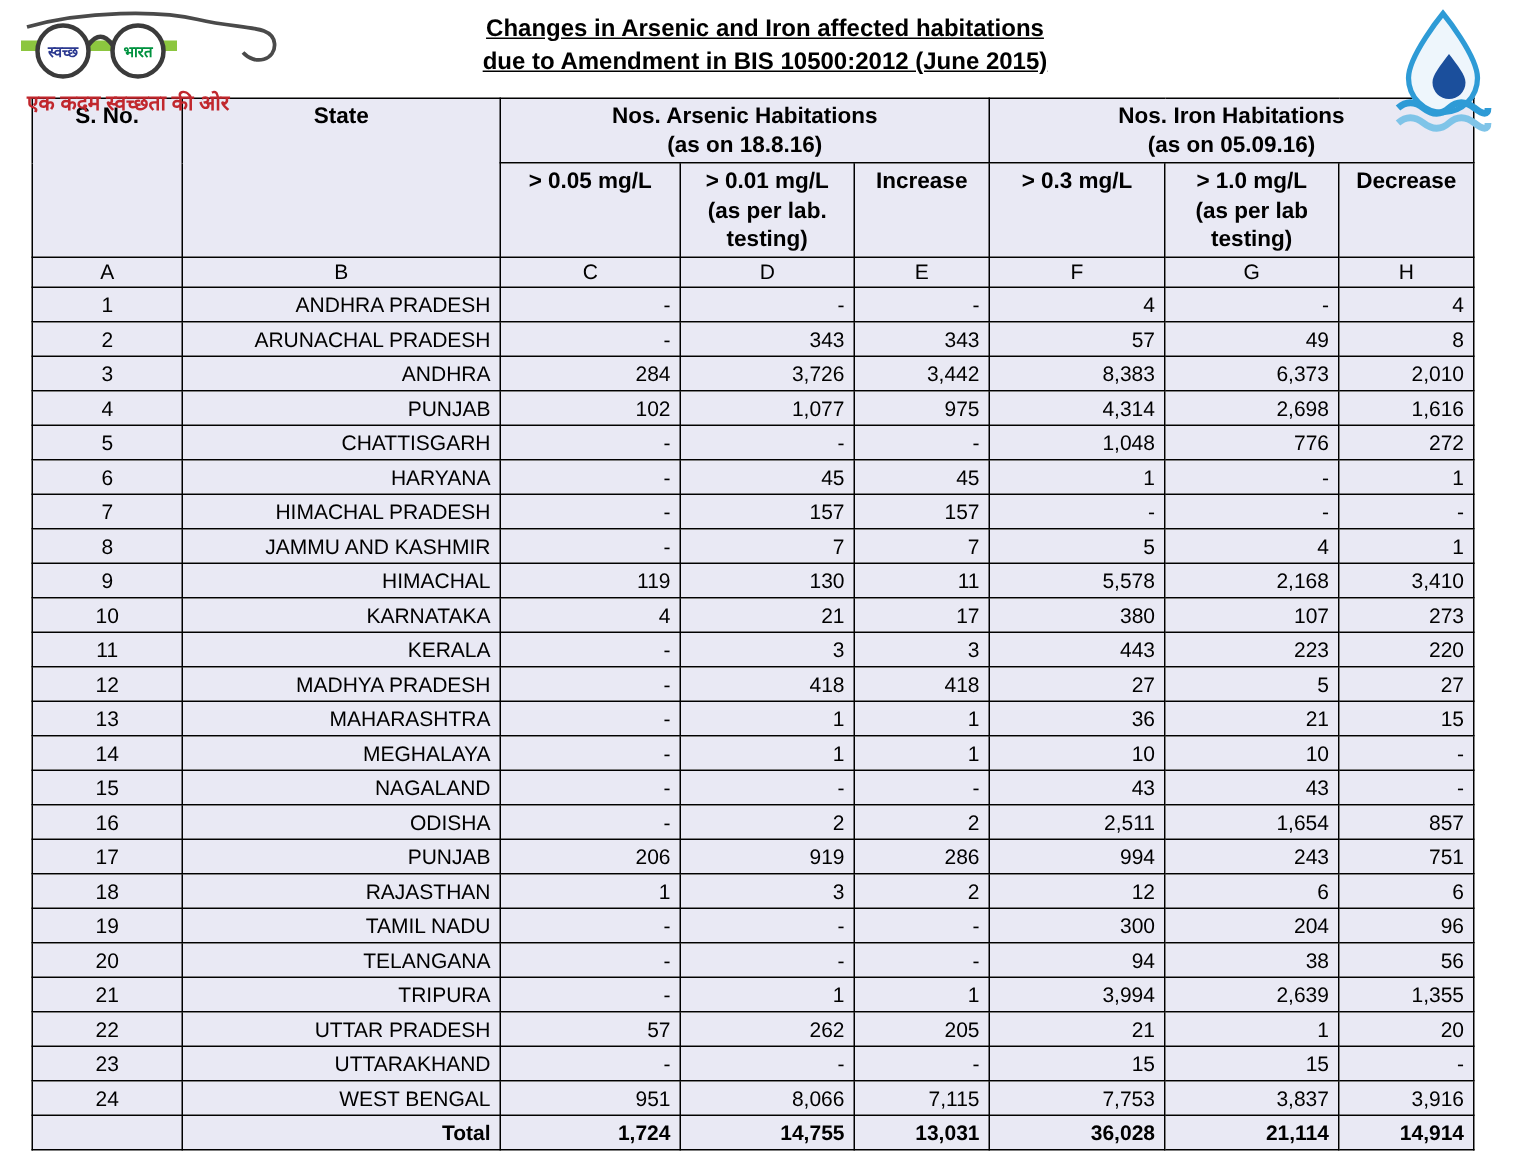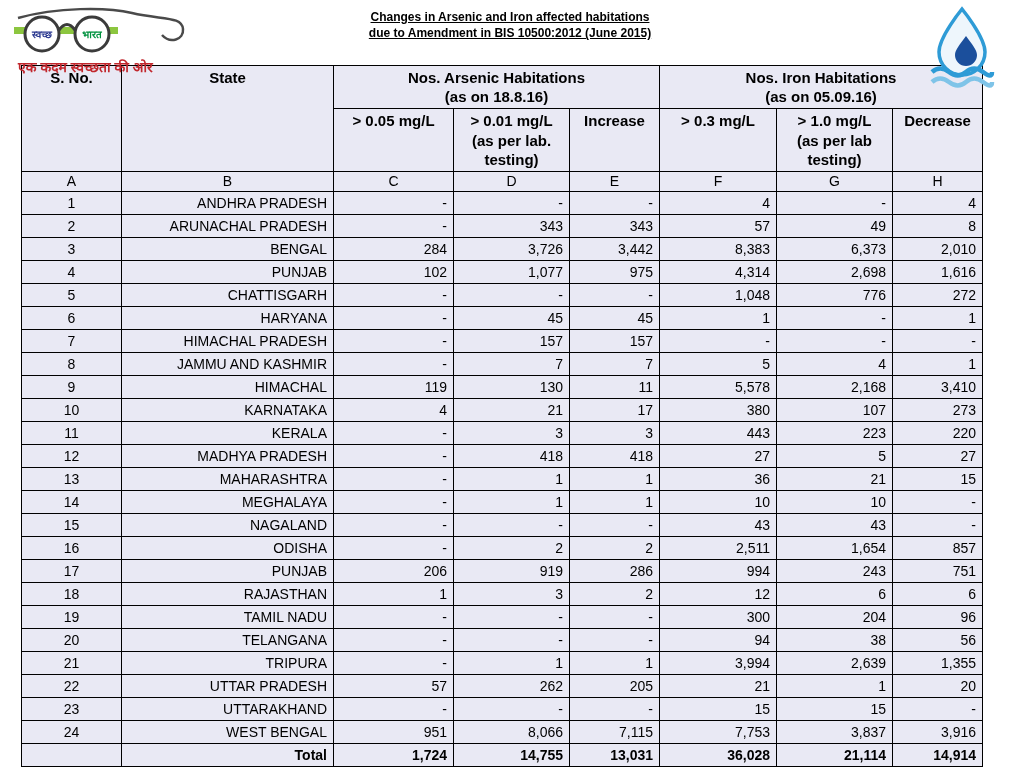--- a/index.html
+++ b/index.html
@@ -7,21 +7,21 @@
     width:1024px; height:768px;
     background:#ffffff;
     font-family:"Liberation Sans", sans-serif;
     overflow:hidden;
     color:#000;
   }
   .slide { position:relative; width:1024px; height:768px; }
 
   
   .title-block { position:absolute; top:9px; left:200px; width:620px; text-align:center; z-index:1; }
-  .title-line { font-size:12px; font-weight:bold; text-decoration:underline; line-height:1.35; }
+  .title-line { font-size:16px; font-weight:bold; text-decoration:underline; line-height:1.35; }
 
   
   .logo-left { position:absolute; top:4px; left:12px; width:175px; z-index:2; }
   .logo-left .tagline { font-size:14px; color:#c1272d; font-weight:bold; margin-top:-3px; margin-left:6px; }
 
   
   .logo-right { position:absolute; top:6px; right:28px; width:68px; z-index:3; }
 
   
   table.main {
@@ -135,21 +135,21 @@
     <td class="num">-</td>
     <td class="num">343</td>
     <td class="num">343</td>
     <td class="num">57</td>
     <td class="num">49</td>
     <td class="num">8</td>
   </tr>
 
   <tr>
     <td class="sno">3</td>
-    <td class="state">BENGAL</td>
+    <td class="state">ANDHRA</td>
     <td class="num">284</td>
     <td class="num">3,726</td>
     <td class="num">3,442</td>
     <td class="num">8,383</td>
     <td class="num">6,373</td>
     <td class="num">2,010</td>
   </tr>
 
   <tr>
     <td class="sno">4</td>

